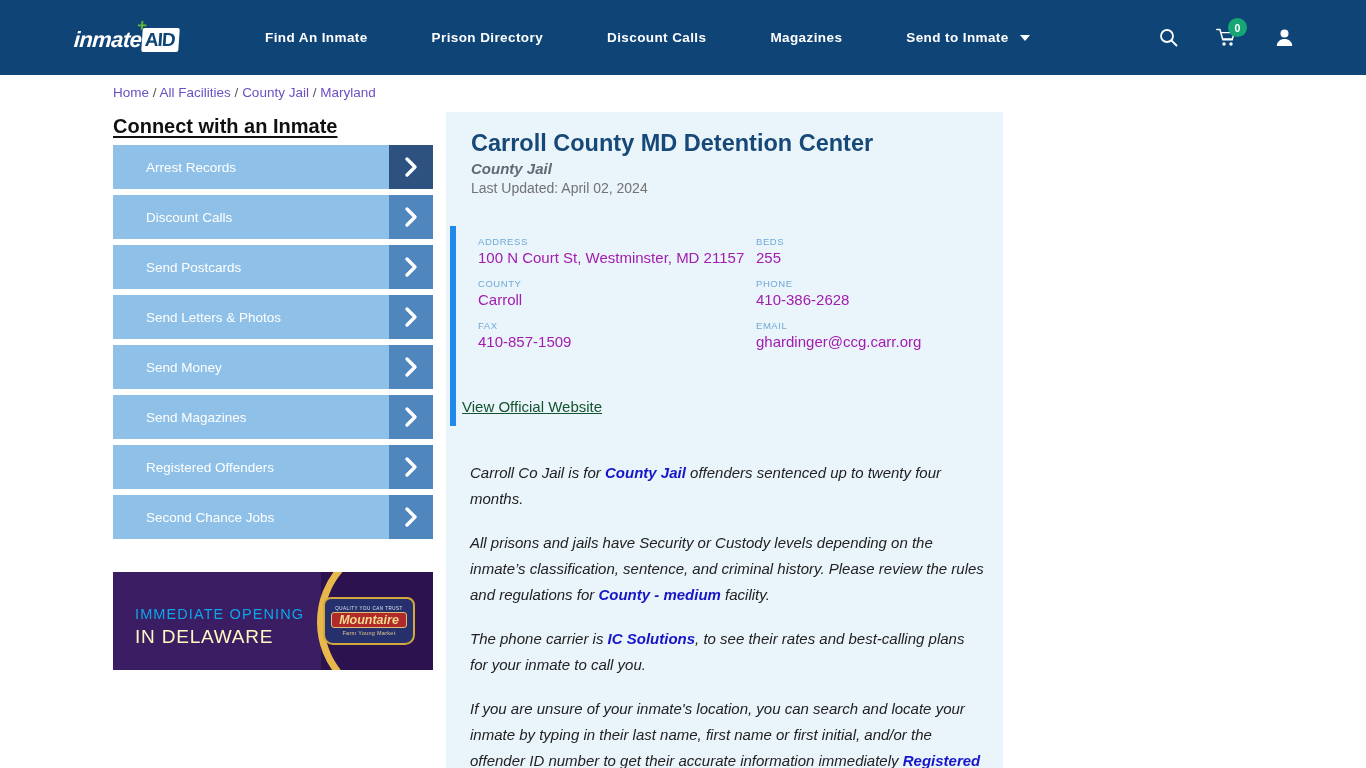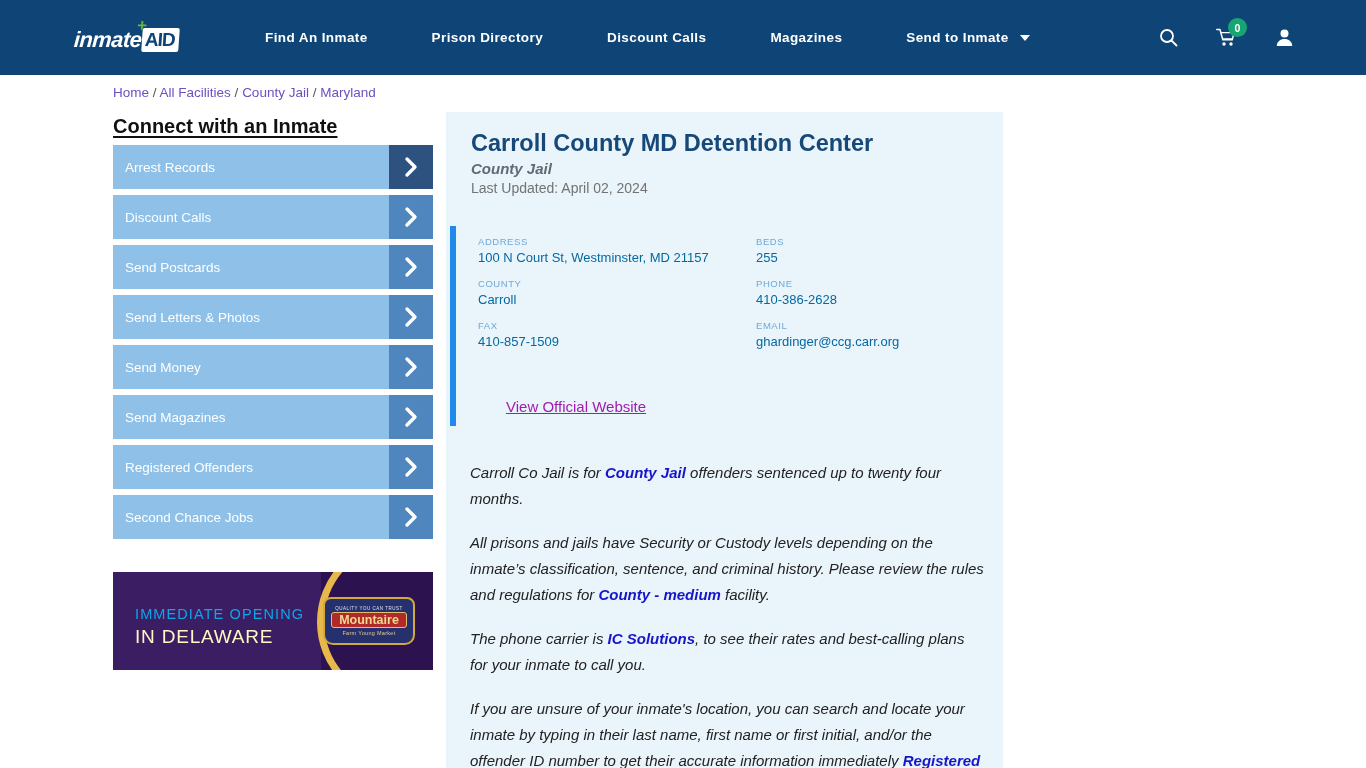--- a/index.html
+++ b/index.html
@@ -103,21 +103,21 @@
   .side-list { position: absolute; left: 113px; top: 145px; width: 320px; }
   .side-btn {
     position: relative;
     height: 44px; margin-bottom: 6px;
     background: #8fc0e8;
     display: flex; align-items: center;
     cursor: pointer;
   }
   .side-btn .lbl {
     color: #ffffff; font-size: 13.5px;
-    padding-left: 12px; flex: 1;
+    padding-left: 33px; flex: 1;
   }
   .side-btn .chev {
     width: 44px; height: 44px;
     background: #4f86bd;
     display: flex; align-items: center; justify-content: center;
   }
   .side-btn.active .chev { background: #2d5280; }
   .chev svg { display: block; }
 
   
@@ -147,21 +147,21 @@
     position: absolute; right: 18px; top: 25px;
     width: 92px; height: 48px;
     background: #26306d;
     border: 2px solid #d4a93c;
     border-radius: 8px 8px 10px 10px;
     display: flex; flex-direction: column; align-items: center; justify-content: center;
   }
   .ad-logo-top { font-size: 4.5px; color: #dfe4ef; letter-spacing: 0.5px; margin-bottom: 1px; }
   .ad-logo-main {
     background: #b02a2a; color: #f2d98c;
-    font-size: 12.5px; font-weight: bold; 
+    font-size: 12.5px; font-weight: bold; font-style: italic;
     padding: 0 7px; border-radius: 3px;
     border: 1px solid #e0c071;
   }
   .ad-logo-sub { font-size: 5.5px; color: #e8c98a; margin-top: 2px; letter-spacing: 0.3px; }
 
   
   .panel {
     position: absolute; left: 446px; top: 112px;
     width: 557px; height: 656px;
     background: #eaf4fb;
@@ -190,25 +190,25 @@
     display: grid;
     grid-template-columns: 278px 222px;
     grid-auto-rows: min-content;
   }
   .info-cell { margin-bottom: 11px; }
   .info-lbl {
     color: #6fa9d8; font-size: 9.5px;
     letter-spacing: 0.55px; text-transform: uppercase;
     margin-bottom: 1px;
   }
-  .info-val { color: #0369a1; font-size: 13px; line-height: 19px; }
+  .info-val { color: #a21caf; font-size: 15px; line-height: 19px; }
 
   .site-link {
-    position: absolute; left: 506px; top: 398px;
-    color: #a21caf; font-size: 15px;
+    position: absolute; left: 462px; top: 398px;
+    color: #14532d; font-size: 15px;
     text-decoration: underline;
     cursor: pointer;
   }
 
   .body-txt {
     position: absolute; left: 470px; top: 460px;
     width: 515px;
   }
   .body-txt p {
     margin: 0 0 18px 0;

